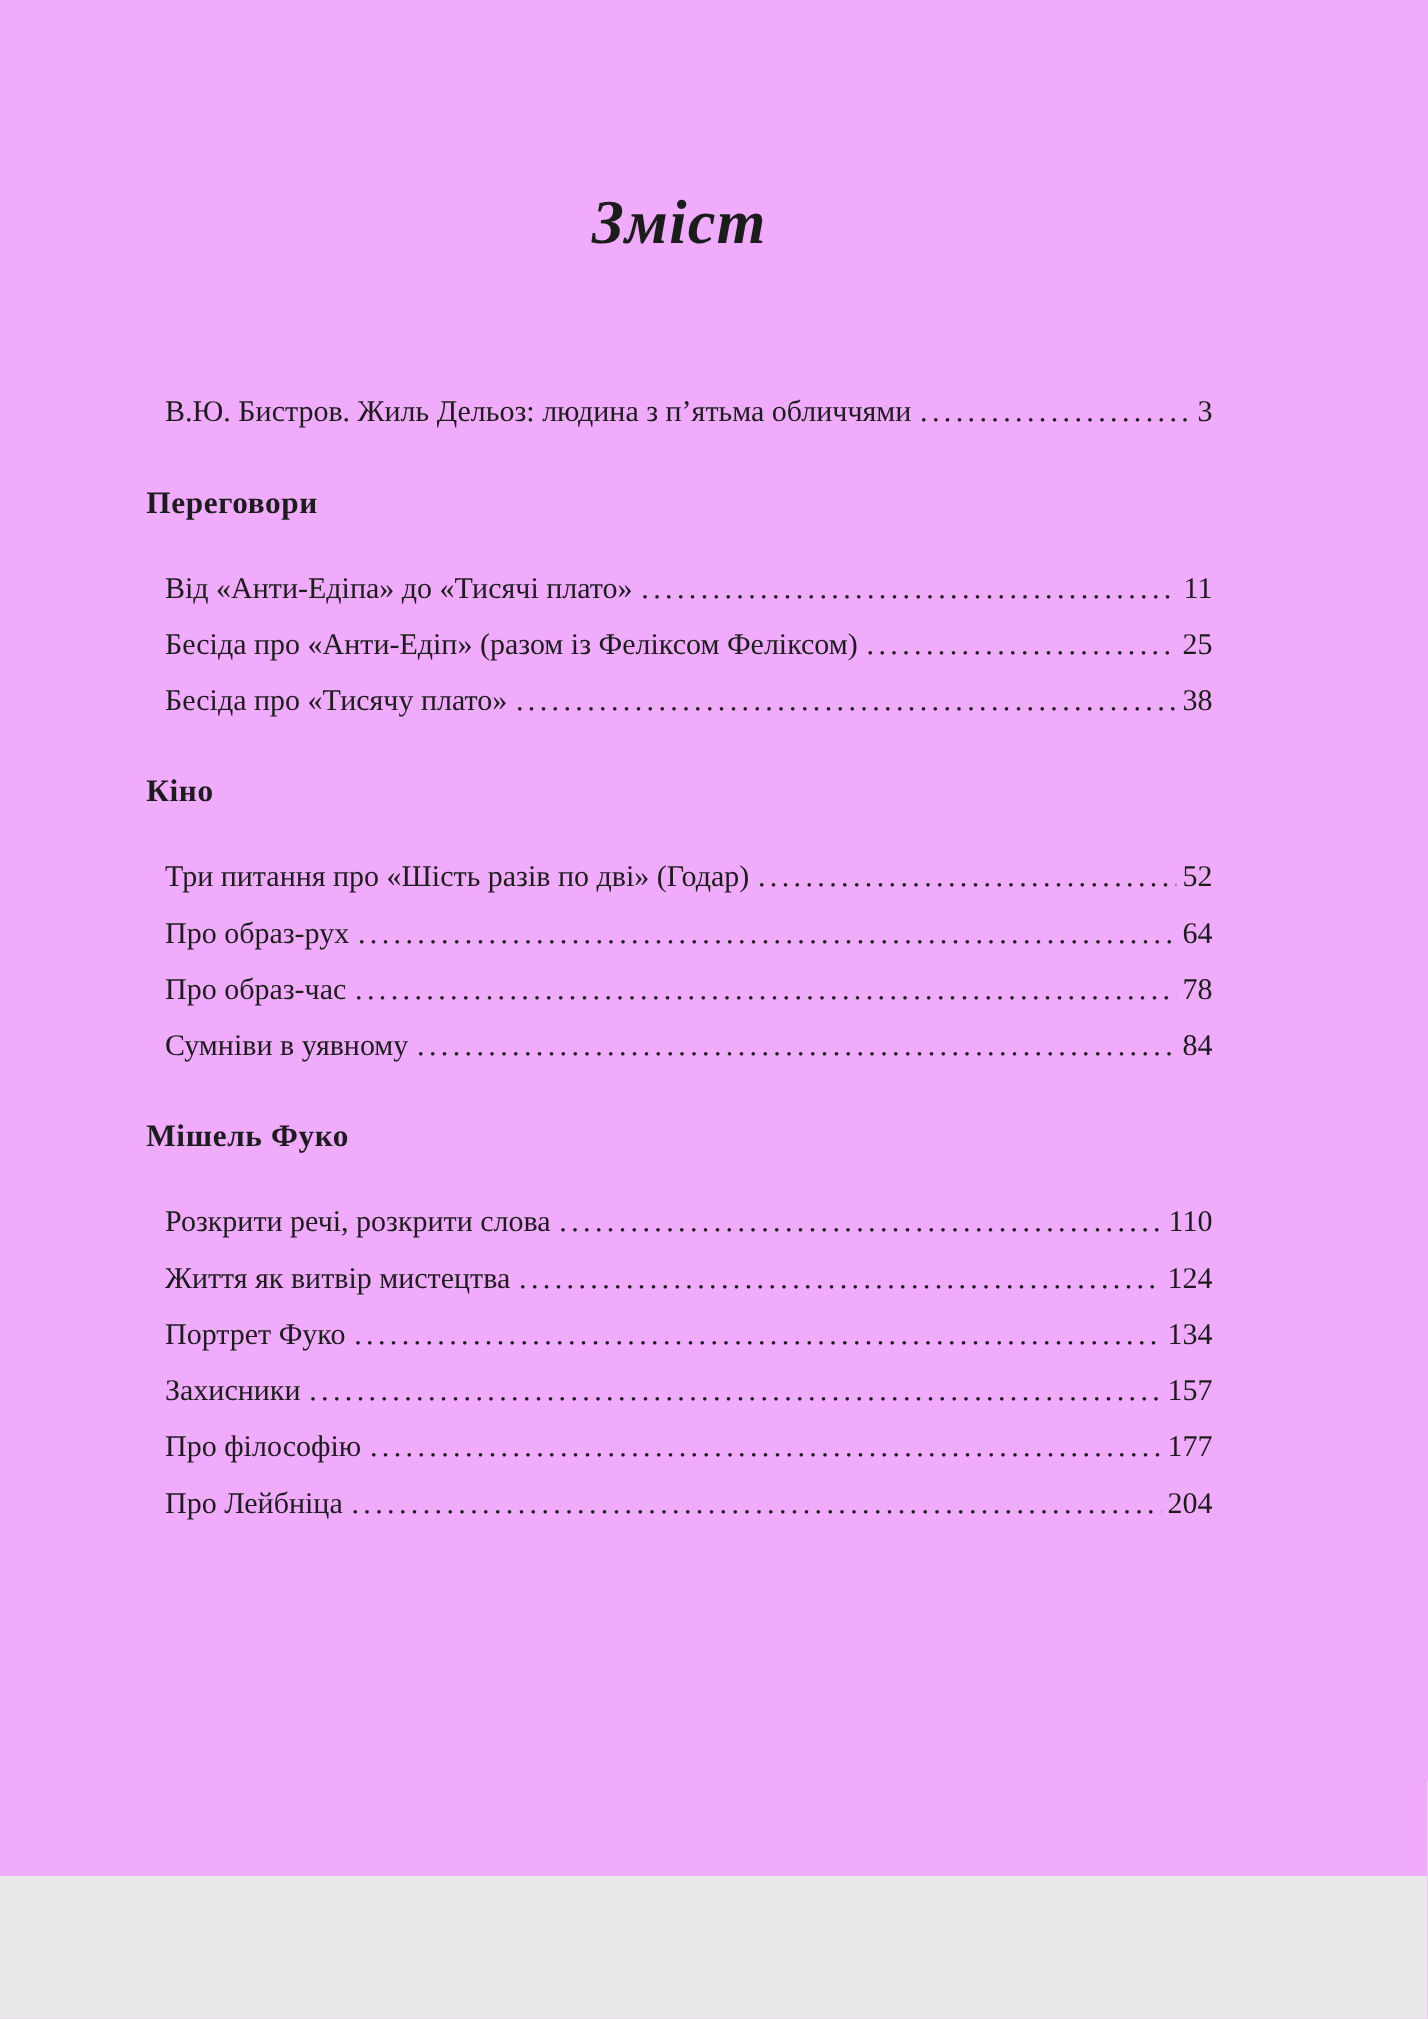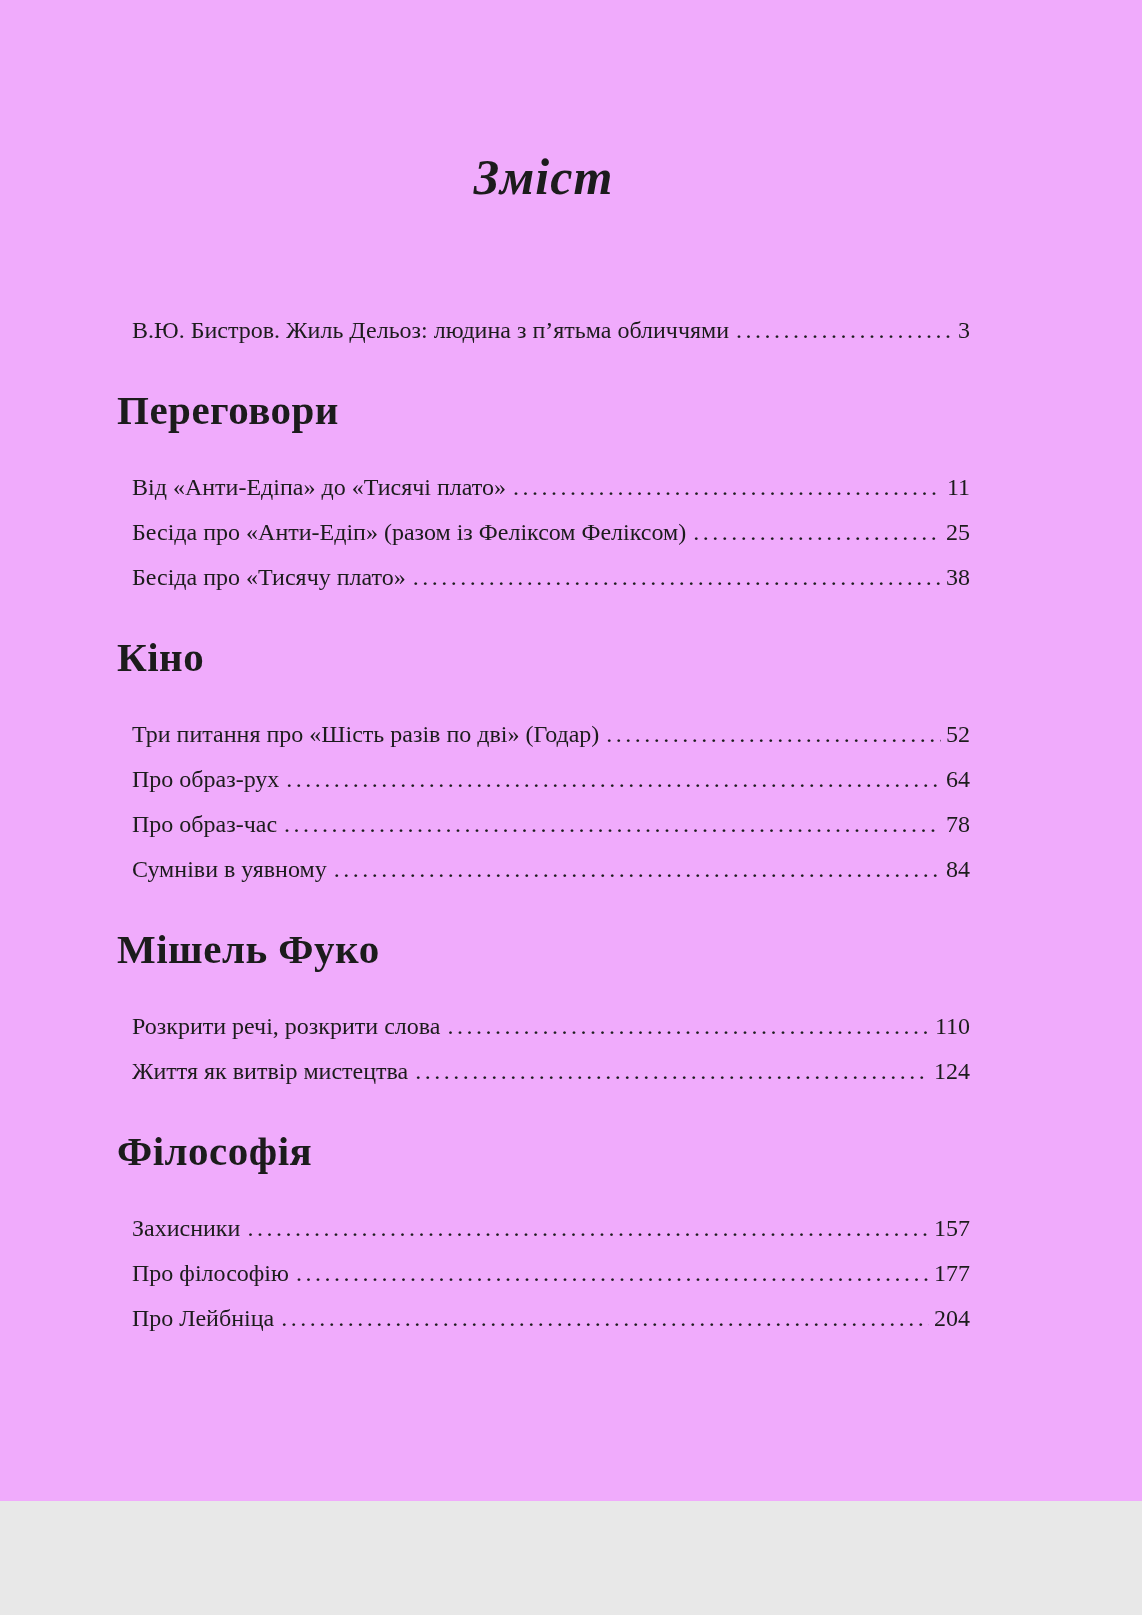--- a/index.html
+++ b/index.html
@@ -54,21 +54,21 @@
     white-space: nowrap;
     flex: 0 0 auto;
   }
   .intro-entry {
     margin-bottom: 0;
   }
   .toc-section {
     margin-top: 0;
   }
   .section-heading {
-    font-size: 41px;
+    font-size: 25px;
     font-weight: bold;
     margin: 48px 0 44px 0;
     line-height: 1;
     letter-spacing: 0.5px;
     font-family: Liberation Serif, serif;
   }
 </style>
 </head>
 <body>
 
@@ -130,24 +130,28 @@
     <div class="toc-entry">
       <span class="entry-label">Розкрити речі, розкрити слова</span>
       <span class="dot-leader"></span>
       <span class="entry-page">110</span>
     </div>
     <div class="toc-entry">
       <span class="entry-label">Життя як витвір мистецтва</span>
       <span class="dot-leader"></span>
       <span class="entry-page">124</span>
     </div>
+    <div class="toc-entry">
+      <span class="entry-label">Портрет Фуко</span>
+      <span class="dot-leader"></span>
+      <span class="entry-page">134</span>
+    </div>
   </section>
 
   <section class="toc-section">
-    <h2 class="section-heading">Філософія</h2>
     <div class="toc-entry">
       <span class="entry-label">Захисники</span>
       <span class="dot-leader"></span>
       <span class="entry-page">157</span>
     </div>
     <div class="toc-entry">
       <span class="entry-label">Про філософію</span>
       <span class="dot-leader"></span>
       <span class="entry-page">177</span>
     </div>

